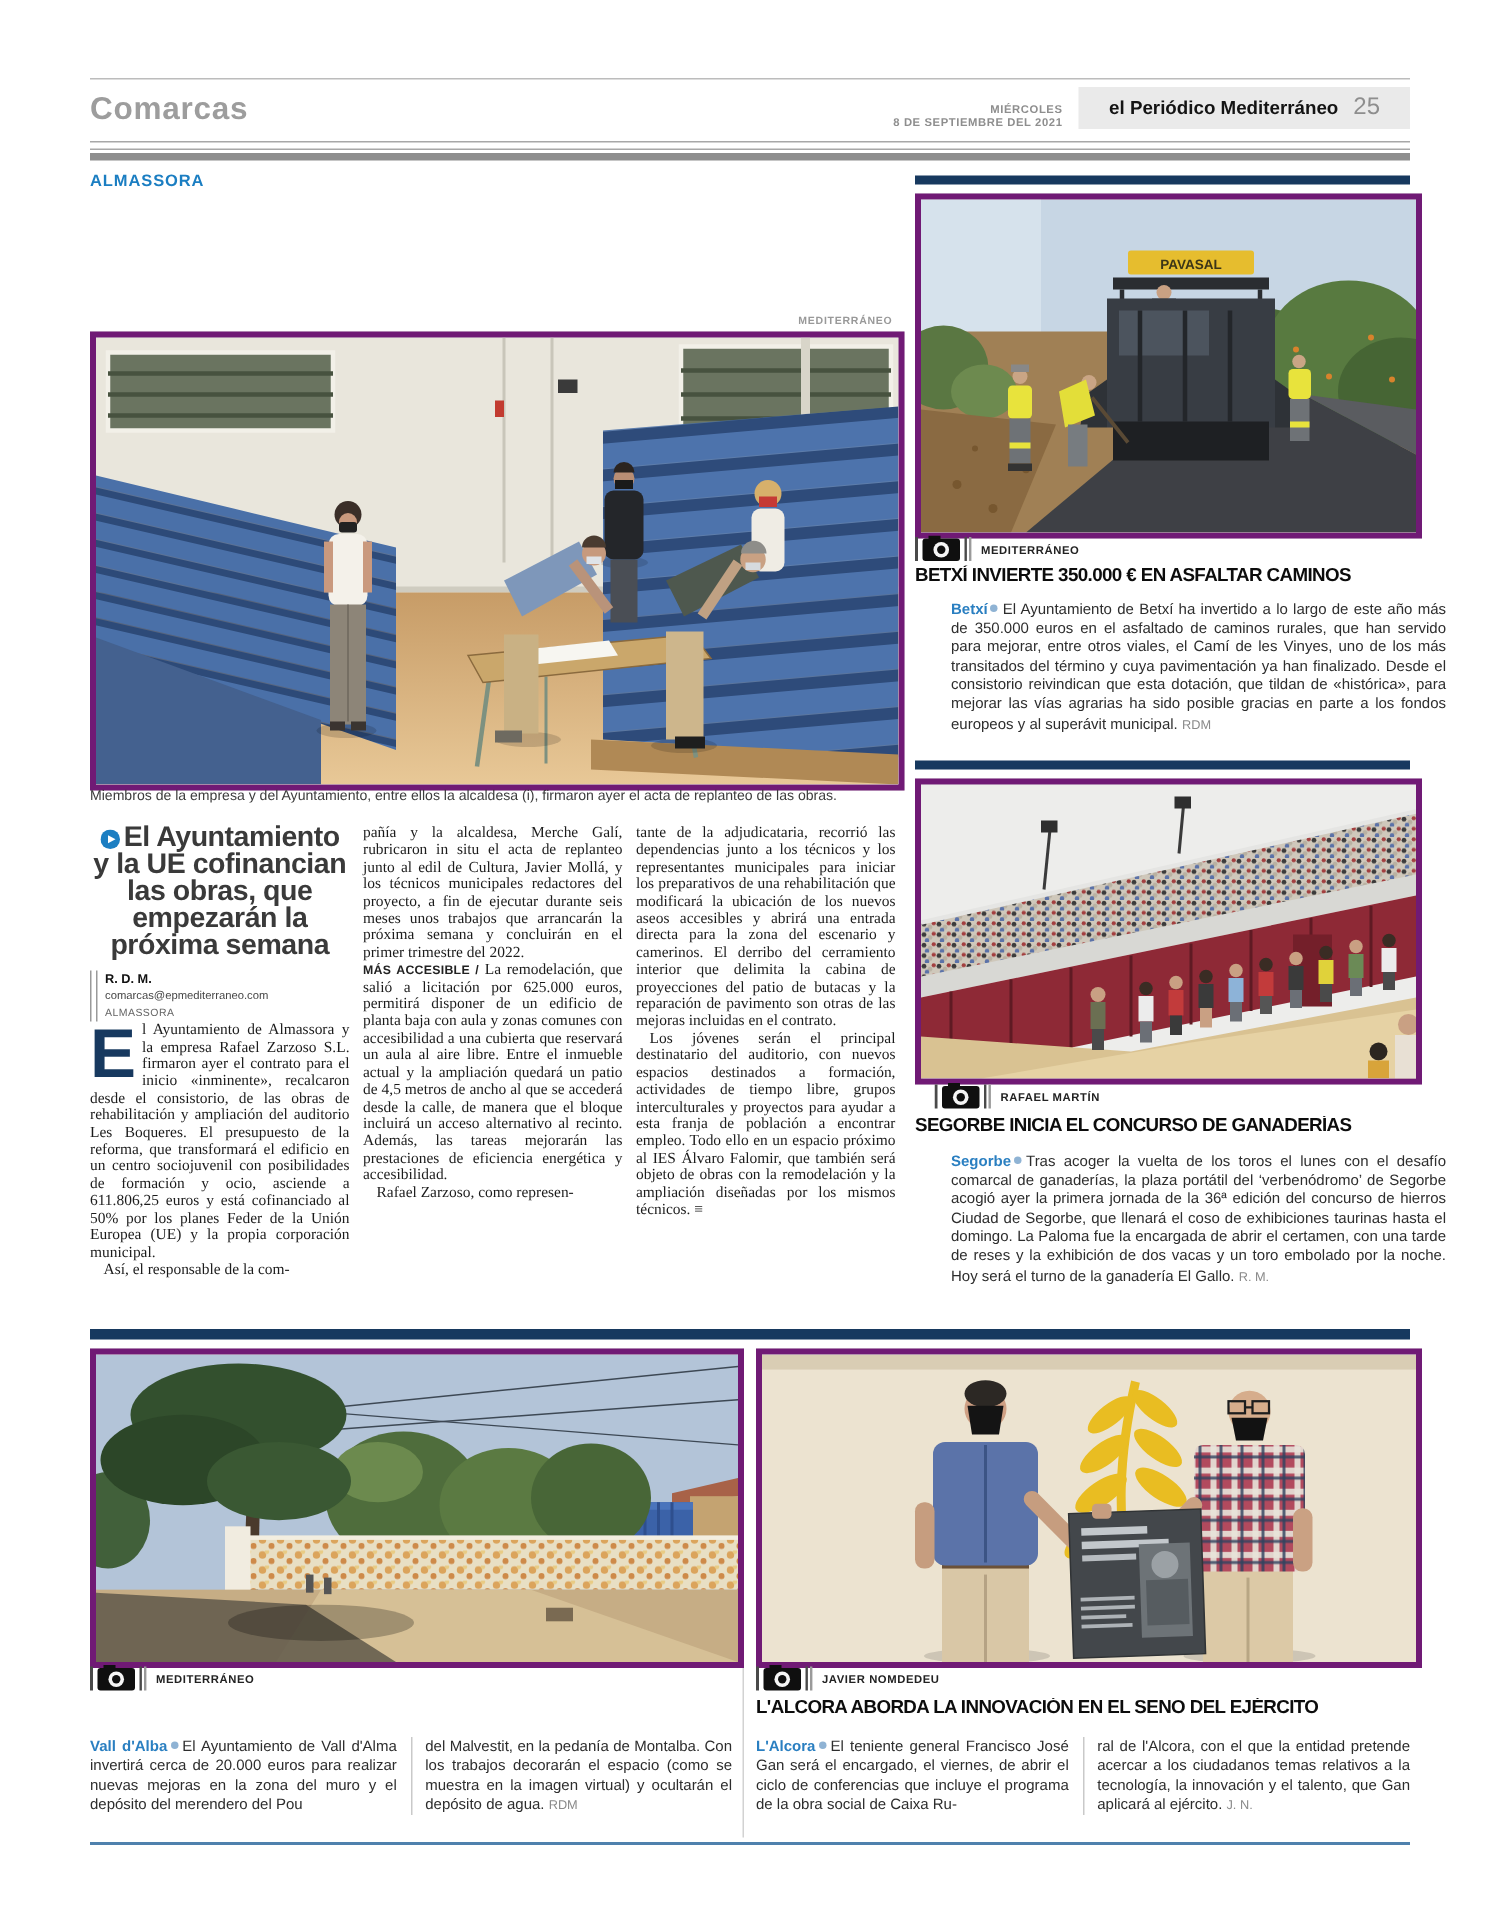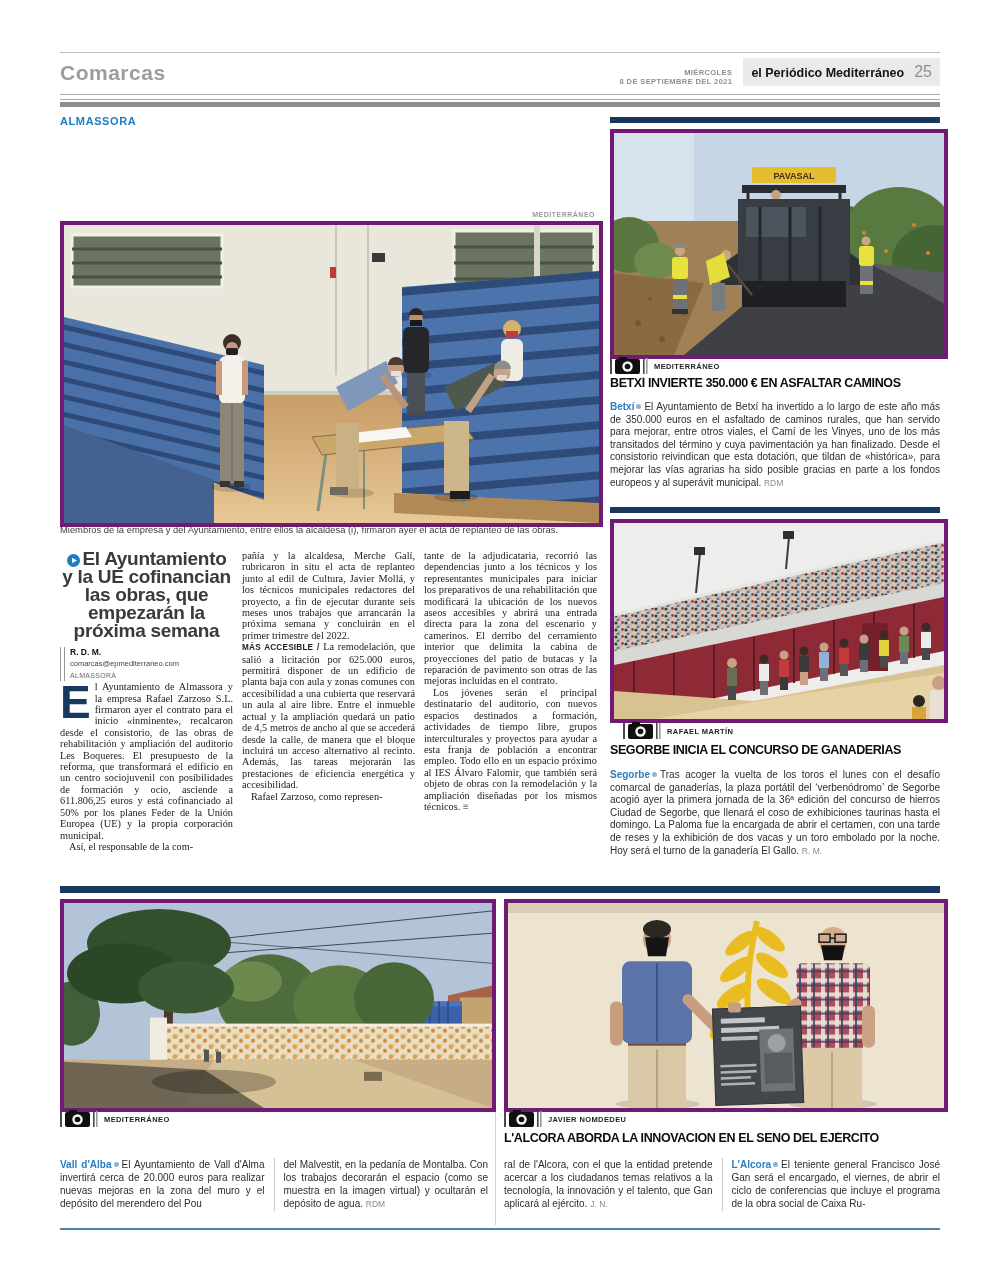--- a/index.html
+++ b/index.html
@@ -5,21 +5,21 @@
   html,body{margin:0;padding:0;background:#f2f2f2;}
   #page{position:relative;width:1000px;height:1280px;background:#ffffff;margin:0 auto;
         font-family:"Liberation Sans",sans-serif;overflow:hidden;}
   .abs{position:absolute;}
 
   
   .topline{left:60px;top:52px;width:880px;height:1px;background:#bcbcbc;}
   .sect{left:60px;top:61px;font-size:21px;font-weight:700;color:#9d9d9d;letter-spacing:.5px;}
   .hdr-right{right:60px;top:58px;display:flex;align-items:flex-end;gap:11px;}
   .hdate{font-size:7.5px;line-height:9px;color:#8e8e8e;text-align:right;letter-spacing:.4px;font-weight:700;}
-  .mastbox{background:#eaeaea;padding:5px 8px;display:flex;align-items:baseline;gap:10px;}
+  .mastbox{background:#eaeaea;padding:5px 20px;display:flex;align-items:baseline;gap:10px;}
   .mast{font-size:12.5px;font-weight:700;color:#141414;}
   .pnum{font-size:16px;color:#8e8e8e;}
   .dblrule{left:60px;top:94px;width:880px;height:4px;border-top:1px solid #a8a8a8;border-bottom:1px solid #a8a8a8;}
   .graybar{left:60px;top:102px;width:880px;height:5px;background:#8e8e8e;}
 
   
   .kicker{left:60px;top:115px;font-size:11px;font-weight:700;color:#1b7ec2;letter-spacing:.6px;}
   .headline{left:60px;top:131px;width:536px;font-size:31px;line-height:36px;font-weight:700;
             color:#0b0b0b;letter-spacing:-1.2px;}
   .mphcredit{left:60px;top:211px;width:535px;text-align:right;font-size:7px;font-weight:700;
@@ -45,21 +45,21 @@
   .lede{margin-top:9px;}
   .dropcap{float:left;font-family:"Liberation Sans",sans-serif;font-weight:700;font-size:46px;
            line-height:38px;color:#17395f;padding:2px 4px 0 0;}
   .runhead{font-family:"Liberation Sans",sans-serif;font-weight:700;font-size:8.2px;color:#222;letter-spacing:.2px;}
 
   
   .nbar{height:6px;background:#17395f;}
   .crow{display:flex;align-items:center;gap:6px;}
   .clabel{font-size:7.5px;font-weight:700;letter-spacing:.4px;color:#222;}
   .bhead{font-size:12.5px;line-height:1.1;font-weight:700;letter-spacing:-.4px;color:#0c0c0c;white-space:nowrap;overflow:hidden;}
-  .bbody{font-size:10px;line-height:12.6px;color:#2d2d2d;text-align:justify;}
+  .bbody{font-size:10px;line-height:12.6px;color:#2d2d2d;text-align:justify;margin-left:24px;}
   .lead{color:#2a7fc1;font-weight:700;}
   .dot{display:inline-block;width:5px;height:5px;border-radius:50%;background:#8fb3d4;margin:0 3px 1px 2px;vertical-align:middle;}
   .signoff{color:#8a8a8a;font-size:8.5px;}
   .bb-cols{display:flex;}
   .bb-col{flex:1;font-size:10px;line-height:13px;color:#2d2d2d;text-align:justify;}
   .bb-col + .bb-col{margin-left:9px;padding-left:9px;border-left:1px solid #c9c9c9;}
   .vline{width:1px;background:#d2d2d2;}
   .botrule{left:60px;top:1228px;width:880px;height:2px;background:#4f81ad;}
 </style>
 </head>
@@ -507,22 +507,22 @@
       <circle cx="17.5" cy="9.5" r="5.2" fill="#f5f5f5"></circle>
       <circle cx="17.5" cy="9.5" r="2.8" fill="#0f0f0f"></circle>
       <rect x="33" y="1" width="1.6" height="16" fill="#4a4a4a"></rect>
       <rect x="36" y="1" width="1.6" height="16" fill="#9a9a9a"></rect>
     </svg>
     <span class="clabel">JAVIER NOMDEDEU</span>
   </div>
   <div class="abs bhead" style="left:504px;top:1132px;width:436px;">L'ALCORA ABORDA LA INNOVACIÓN EN EL SENO DEL EJÉRCITO</div>
   <div class="abs bb-cols" style="left:504px;top:1158px;width:436px;">
     <div class="bb-col">
+      <span class="lead">L'Alcora</span><span class="dot"></span><span>El teniente general Francisco José Gan será el encargado, el viernes, de abrir el ciclo de conferencias que incluye el programa de la obra social de Caixa Ru-</span>
+    </div>
+    <div class="bb-col">
       <span>ral de l'Alcora, con el que la entidad pretende acercar a los ciudadanos temas relativos a la tecnología, la innovación y el talento, que Gan aplicará al ejército.</span>
       <span class="signoff">J. N.</span>
     </div>
-    <div class="bb-col">
-      <span class="lead">L'Alcora</span><span class="dot"></span><span>El teniente general Francisco José Gan será el encargado, el viernes, de abrir el ciclo de conferencias que incluye el programa de la obra social de Caixa Ru-</span>
-    </div>
   </div>
 
   <div class="abs botrule"></div>
 </div>
 
 </body></html>

